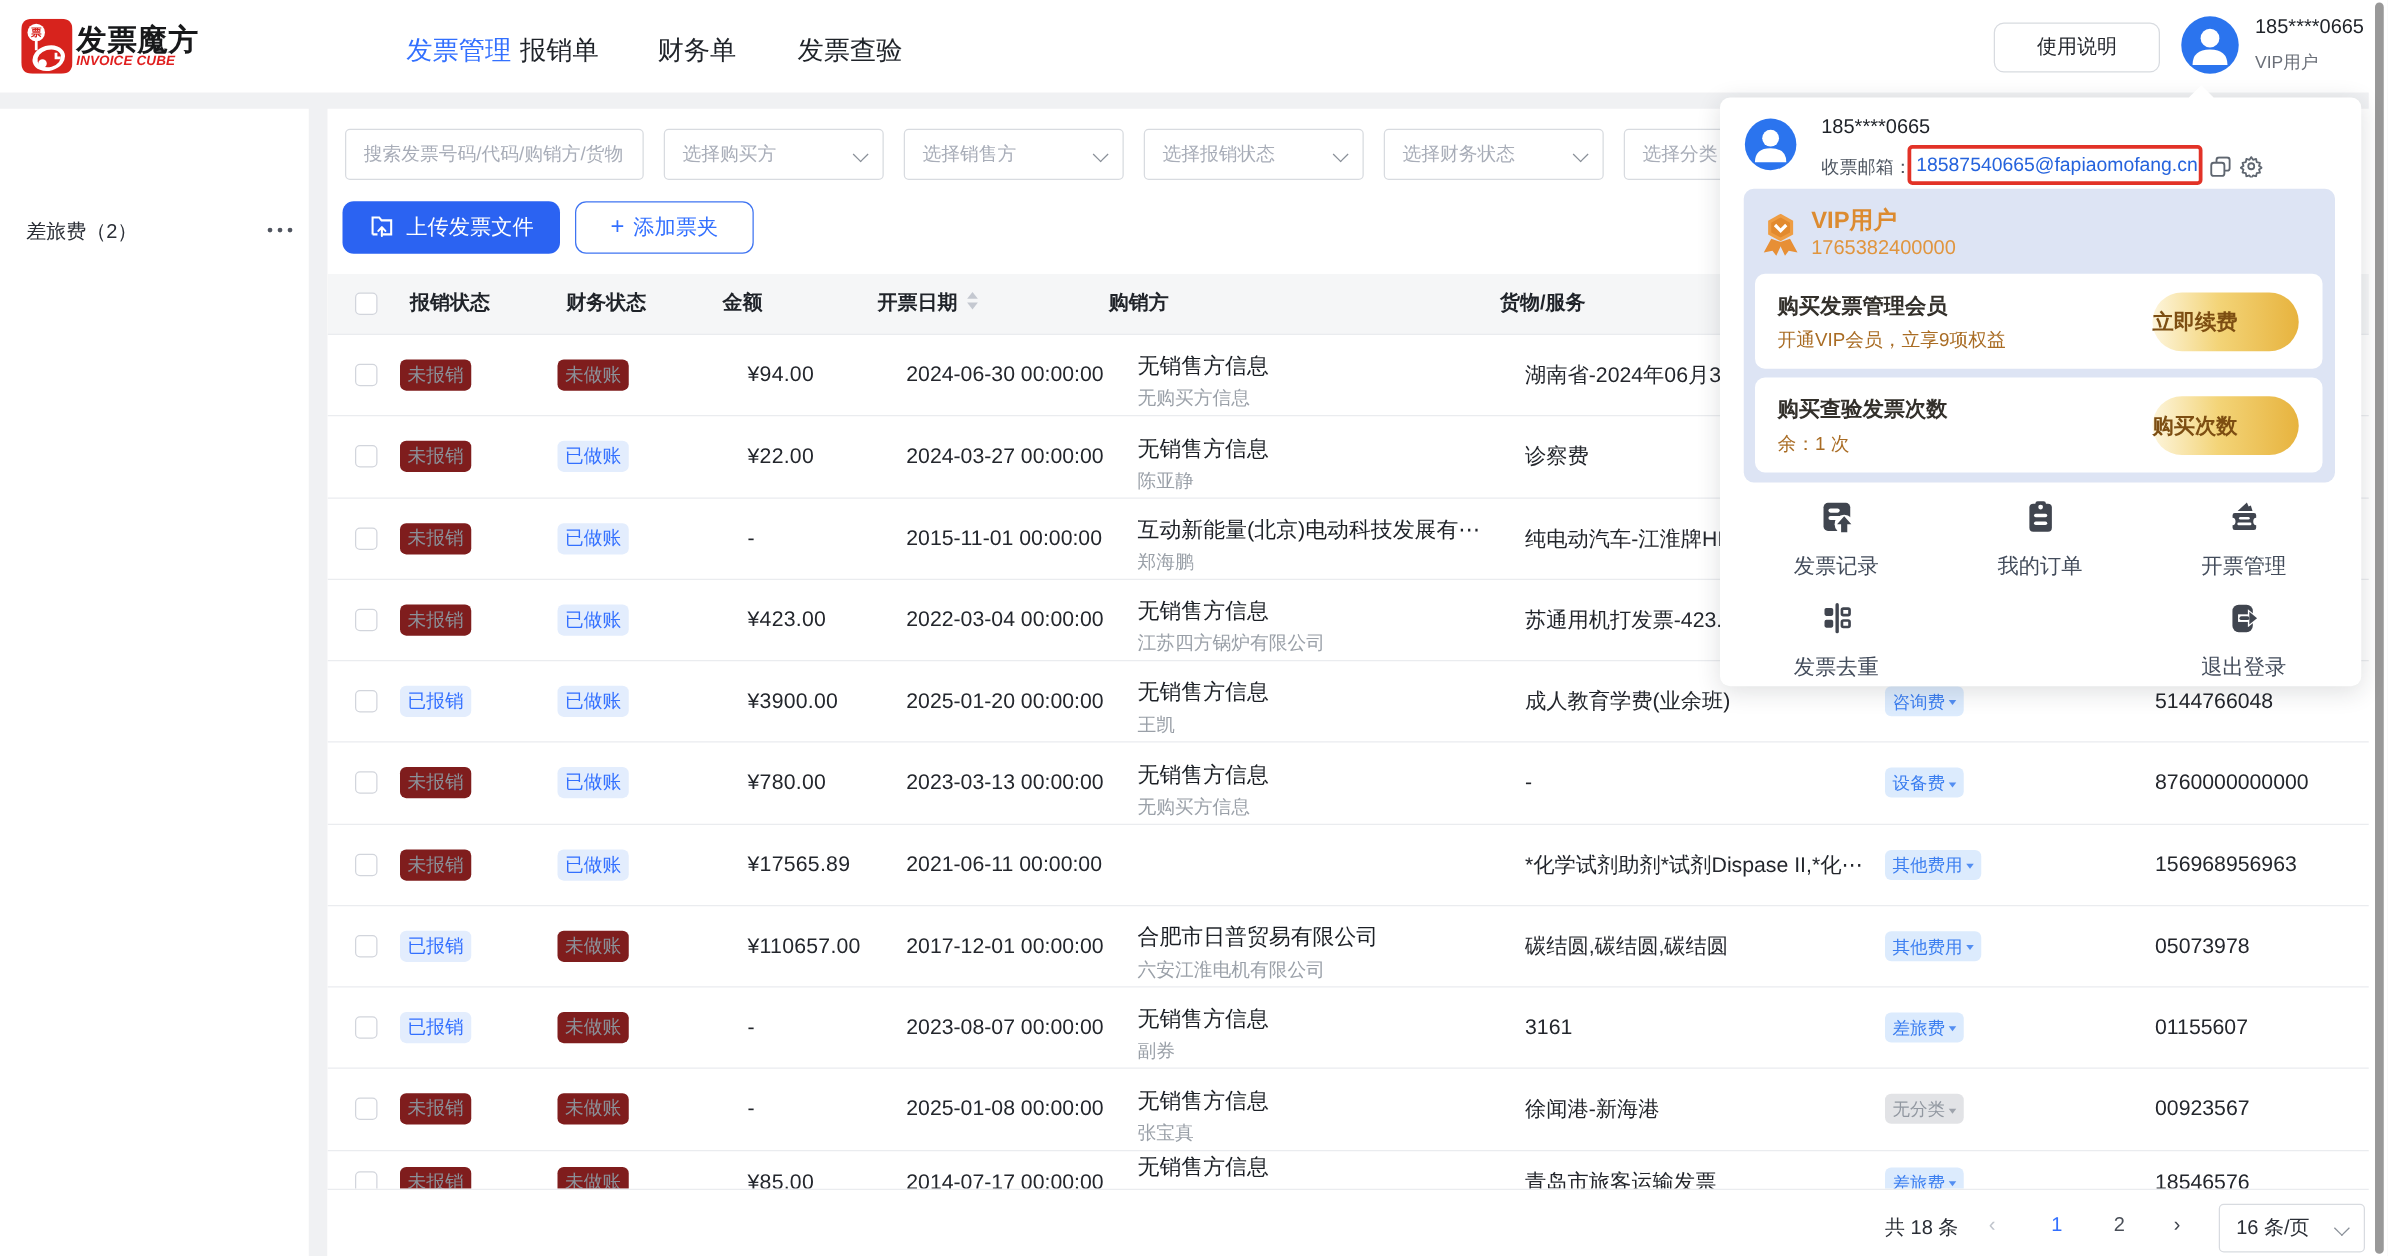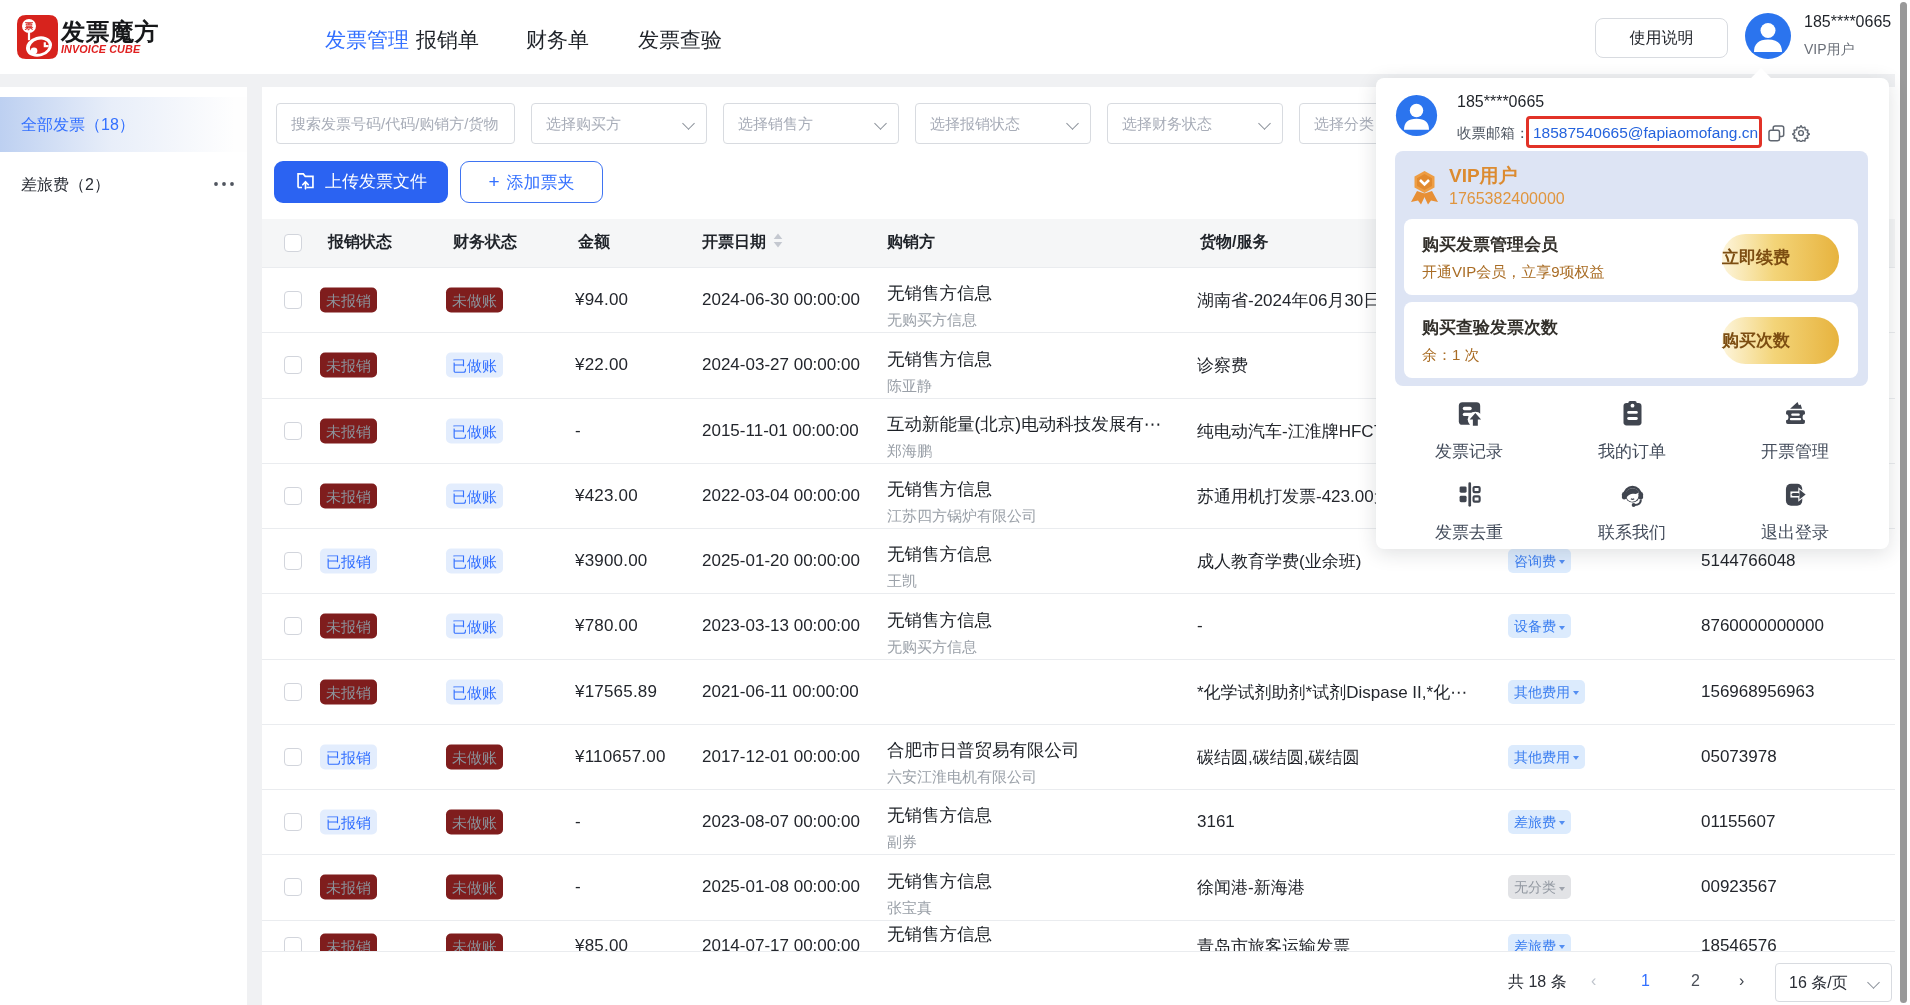--- a/index.html
+++ b/index.html
@@ -19,21 +19,21 @@
 .main { position:absolute; left:262px; top:87px; width:1637px; height:918px; background:#fff; }
 .inp { position:absolute; top:16px; height:41px; border:1px solid #d8dbe0; border-radius:4px; background:#fff; font-size:15px; color:#a8adb8; line-height:39px; padding-left:14px; }
 .chev { position:absolute; right:13px; top:15px; width:9px; height:9px; border-right:1.6px solid #8a9099; border-bottom:1.6px solid #8a9099; transform:rotate(45deg); }
 .btn-up { position:absolute; left:12px; top:74px; width:174px; height:42px; background:#2b63f2; border-radius:9px; color:#fff; font-size:17px; line-height:42px; text-align:center; }
 .btn-add { position:absolute; left:198px; top:74px; width:143px; height:42px; background:#fff; border:1px solid #3f74f2; border-radius:9px; color:#3370ff; font-size:17px; line-height:40px; text-align:center; }
 
 .tbl { position:absolute; left:0; top:132px; width:1637px; height:732px; overflow:hidden; }
 .thead { position:absolute; left:0; top:0; width:1637px; height:49px; background:#f5f6f7; border-bottom:1px solid #eaecef; font-weight:bold; font-size:16px; }
 .th { position:absolute; top:13px; }
 .row { position:absolute; left:0; width:1637px; height:65.25px; border-bottom:1px solid #eaecef; }
-.cell { position:absolute; font-size:17px; color:#23262c; top:50%; transform:translateY(-50%); }
+.cell { position:absolute; font-size:17px; color:#23262c; top:50%; transform:translateY(-50%);margin-left:23px; }
 .two { top:58%; line-height:28px; }
 .two .m { font-size:17.5px; color:#1c2026; font-weight:400; }
 .two .s { font-size:15px; color:#9aa0a8; line-height:25px; }
 .cb { position:absolute; left:22px; top:50%; margin-top:-9px; width:18px; height:18px; border:1.5px solid #d2d5dc; border-radius:4px; background:#fff; }
 .cb.h { top:15px; margin-top:0; }
 .tag { position:absolute; top:50%; transform:translateY(-50%); height:25px; line-height:25px; border-radius:5px; font-size:15px; padding:0 6px; }
 .tg { background:#7f1d1d; color:#8b9199; }
 .tb { background:#e3edfd; color:#3370ff; }
 .ctag { position:absolute; left:1246px; top:50%; transform:translateY(-50%); height:24px; line-height:24px; border-radius:5px; font-size:14px; padding:0 6px; }
 .cb-blue { background:#dcebfd; color:#3b7ef0; }
@@ -81,21 +81,20 @@
   <div class="btn-help">使用说明</div>
   <svg class="abs" style="left:1744px;top:12px" width="48" height="48" viewBox="0 0 48 48">
     <circle cx="24" cy="24" r="23" fill="#2b74ee"></circle>
     <circle cx="24" cy="18.5" r="7.5" fill="#fff"></circle>
     <path d="M10 40 q0 -12.5 14 -12.5 q14 0 14 12.5 z" fill="#fff"></path>
   </svg>
   <div class="abs" style="left:1804px;top:13px;font-size:16px;color:#1f2329">185****0665</div>
   <div class="abs" style="left:1804px;top:41px;font-size:14px;color:#6a6f78">VIP用户</div>
 </div>
 <div class="sidebar">
-  <div class="side1">全部发票（18）</div>
   <div class="side2">差旅费（2）</div>
   <svg class="side-dots-svg" style="position:absolute;left:213px;top:94px" width="22" height="6" viewBox="0 0 22 6">
       <circle cx="3" cy="3" r="1.9" fill="#50555f"></circle>
       <circle cx="11" cy="3" r="1.9" fill="#50555f"></circle>
       <circle cx="19" cy="3" r="1.9" fill="#50555f"></circle>
     </svg>
 </div>
 <div class="main" id="main">
   <div class="inp" style="left:14px;width:239px">搜索发票号码/代码/购销方/货物</div>
   <div class="inp" style="left:269px;width:176px">选择购买方<div class="chev"></div></div>
@@ -355,33 +354,20 @@
   <div class="gitem" style="left:13px;top:403px">
     <svg width="27" height="27" viewBox="0 0 24 24">
         <rect x="11" y="1.2" width="2.4" height="21.6" rx="1.2" fill="#40454f"></rect>
         <rect x="3.2" y="4.8" width="6.2" height="5.6" rx="1.3" fill="#40454f"></rect>
         <rect x="3.2" y="13.2" width="6.2" height="5.6" rx="1.3" fill="#40454f"></rect>
         <rect x="15.6" y="5.3" width="5.4" height="4.6" rx="1" fill="none" stroke="#40454f" stroke-width="1.9"></rect>
         <rect x="15.6" y="13.7" width="5.4" height="4.6" rx="1" fill="none" stroke="#40454f" stroke-width="1.9"></rect>
       </svg>
     <div class="lab">发票去重</div>
   </div>
-  <div class="gitem" style="left:176px;top:403px">
-    <svg width="27" height="27" viewBox="0 0 24 24">
-        <path d="M4.8 12.5 a7.2 7.2 0 0 1 14.4 0" fill="none" stroke="#40454f" stroke-width="2.2"></path>
-        <circle cx="12" cy="12.8" r="6.4" fill="#40454f"></circle>
-        <path d="M6.8 14.5 q2.8 -3.8 6.6 -3.1 q2.6 0.5 4 -1.2 q0.8 3.4 -0.8 5.6 q-2 3.1 -5.6 2.6 q-3.4 -0.6 -4.2 -3.9 z" fill="#fff"></path>
-        <path d="M10.6 15.8 q1.4 1.1 2.9 0" fill="none" stroke="#40454f" stroke-width="1.1"></path>
-        <rect x="2.6" y="9.8" width="4" height="6.6" rx="2" fill="#40454f"></rect>
-        <rect x="17.4" y="9.8" width="4" height="6.6" rx="2" fill="#40454f"></rect>
-        <path d="M19.4 16.4 q0.3 4.6 -5.6 4.9" fill="none" stroke="#40454f" stroke-width="1.8"></path>
-        <circle cx="13" cy="21.3" r="1.7" fill="#40454f"></circle>
-      </svg>
-    <div class="lab">联系我们</div>
-  </div>
   <div class="gitem" style="left:339px;top:403px">
     <svg width="27" height="27" viewBox="0 0 24 24">
         <rect x="3.5" y="2.5" width="14.5" height="19.5" rx="4.5" fill="#40454f"></rect>
         <rect x="7.5" y="9.3" width="8" height="5.4" fill="#fff"></rect>
         <path d="M14.5 5.6 L22.3 12 L14.5 18.4 z" fill="#fff"></path>
         <rect x="8.5" y="10.6" width="7" height="2.8" rx="1.4" fill="#40454f"></rect>
         <path d="M15.5 7.5 L21 12 L15.5 16.5 z" fill="#40454f"></path>
       </svg>
     <div class="lab">退出登录</div>
   </div>

